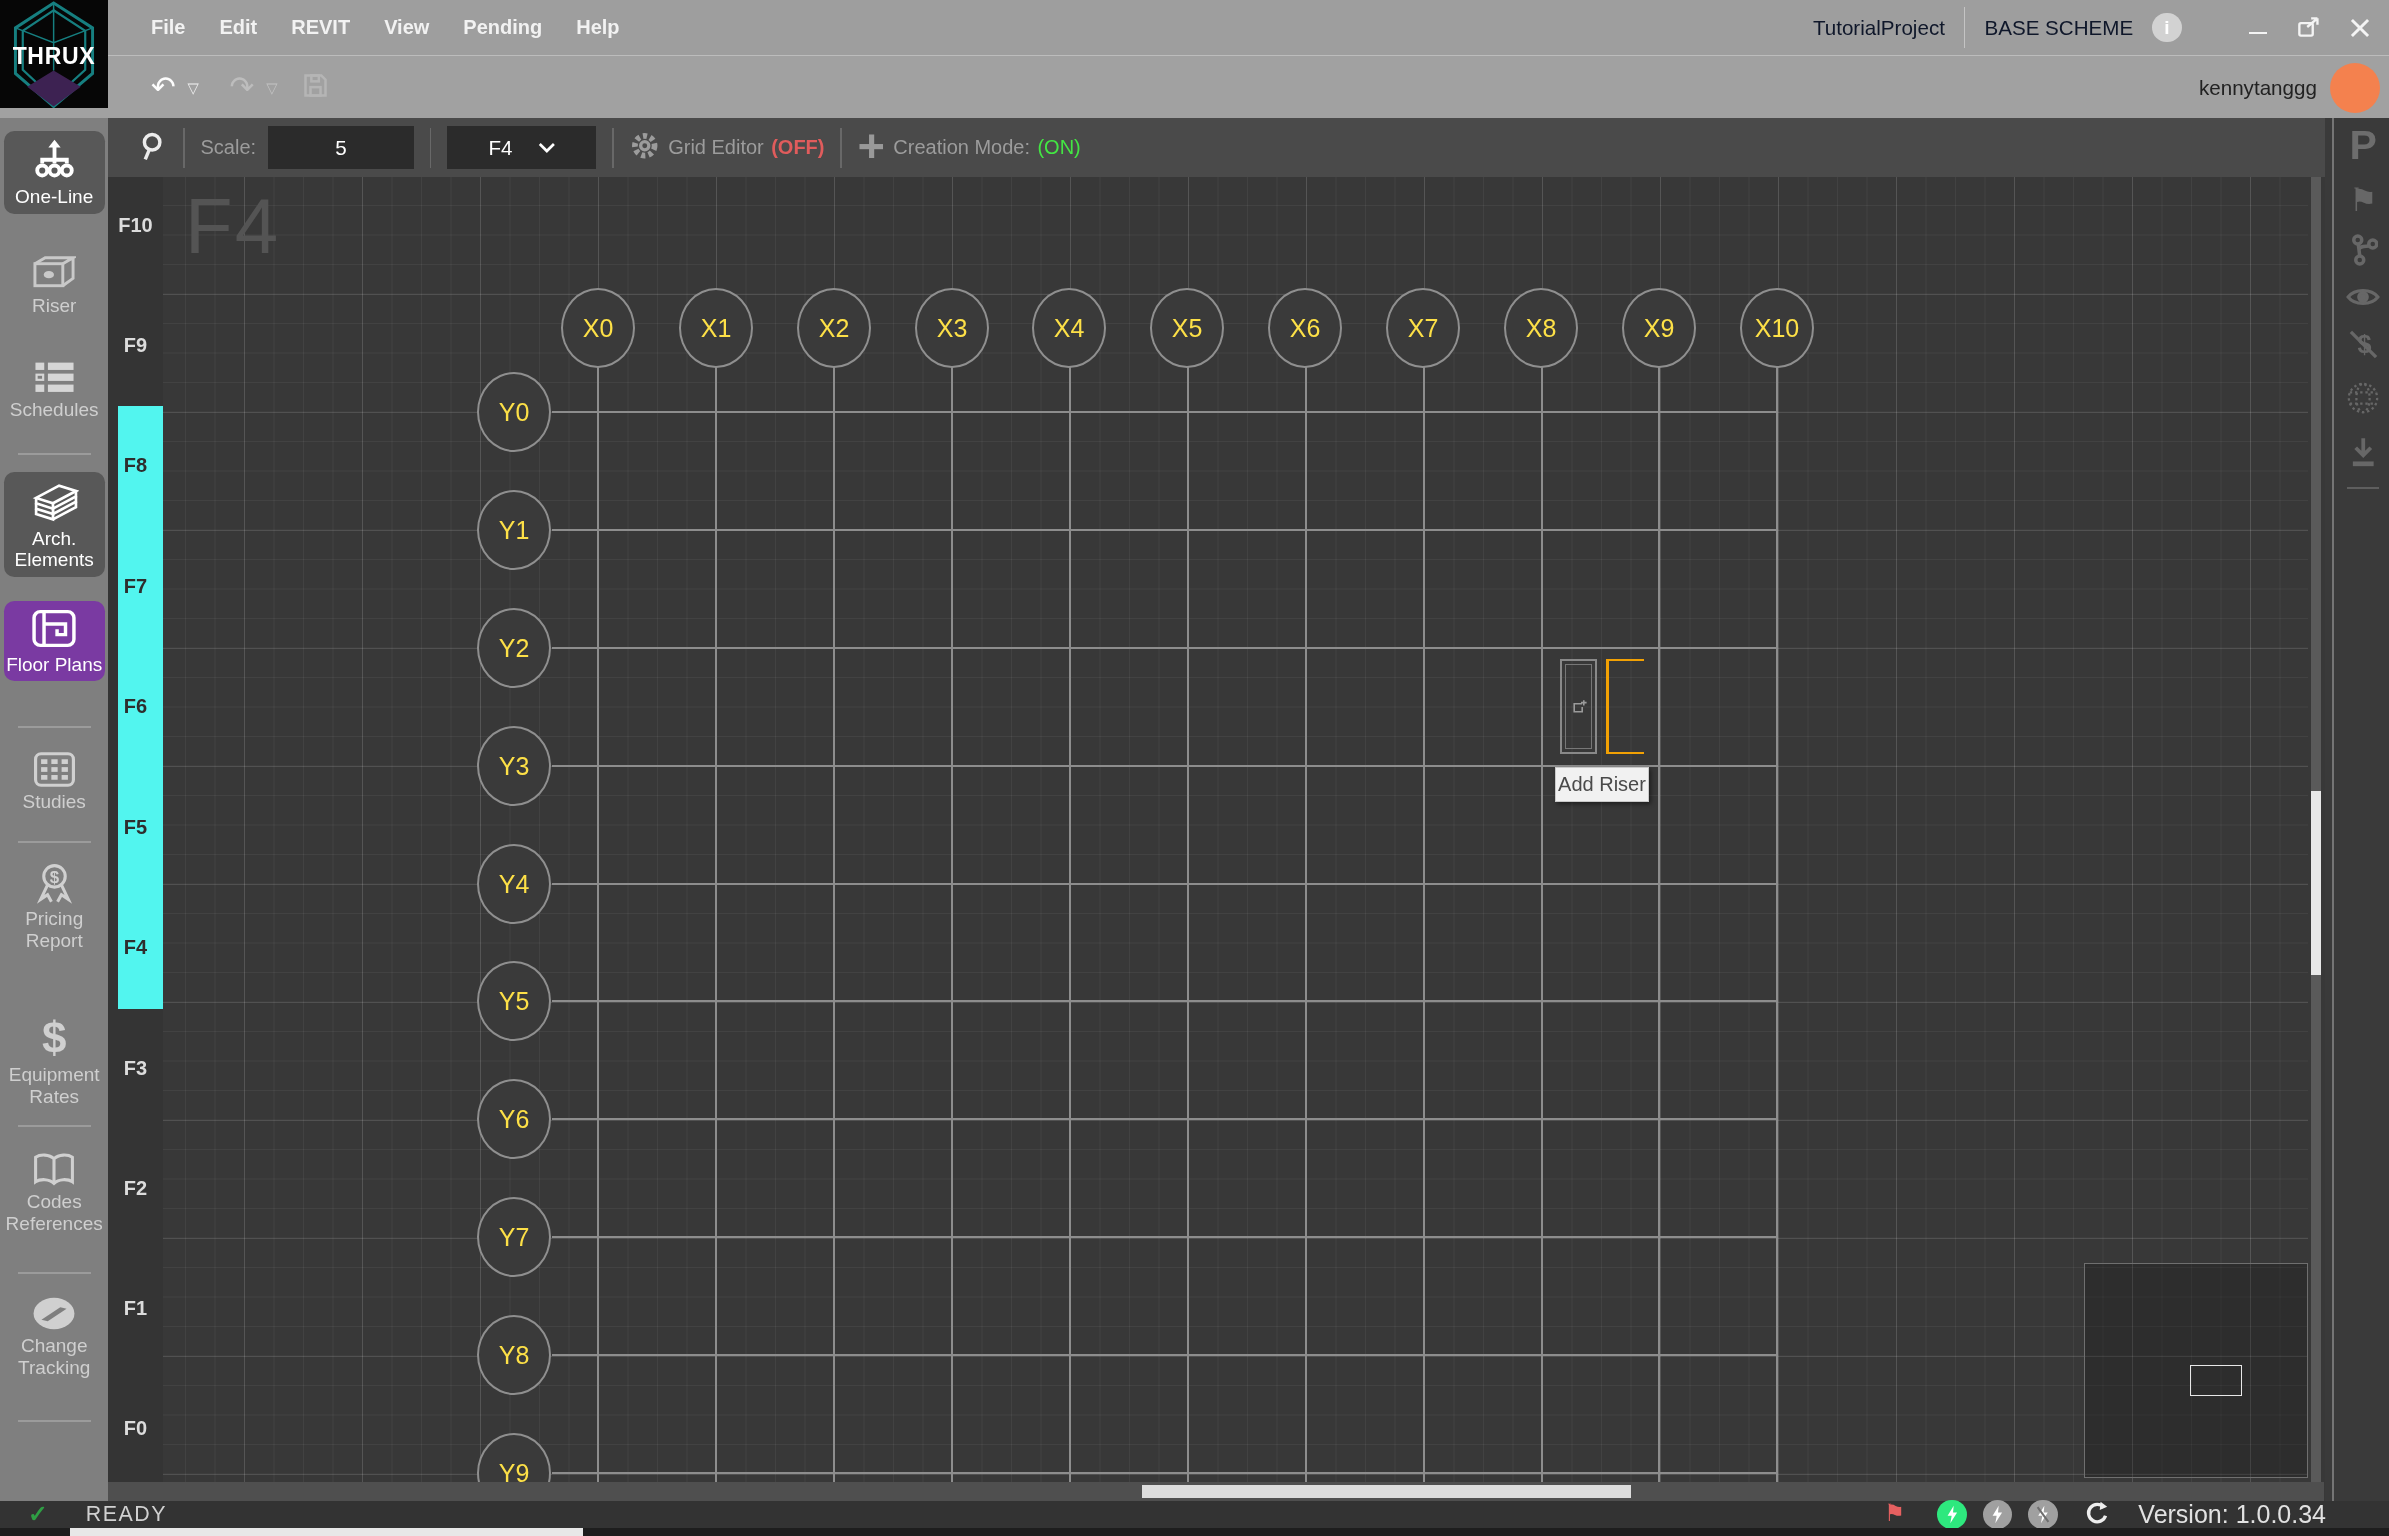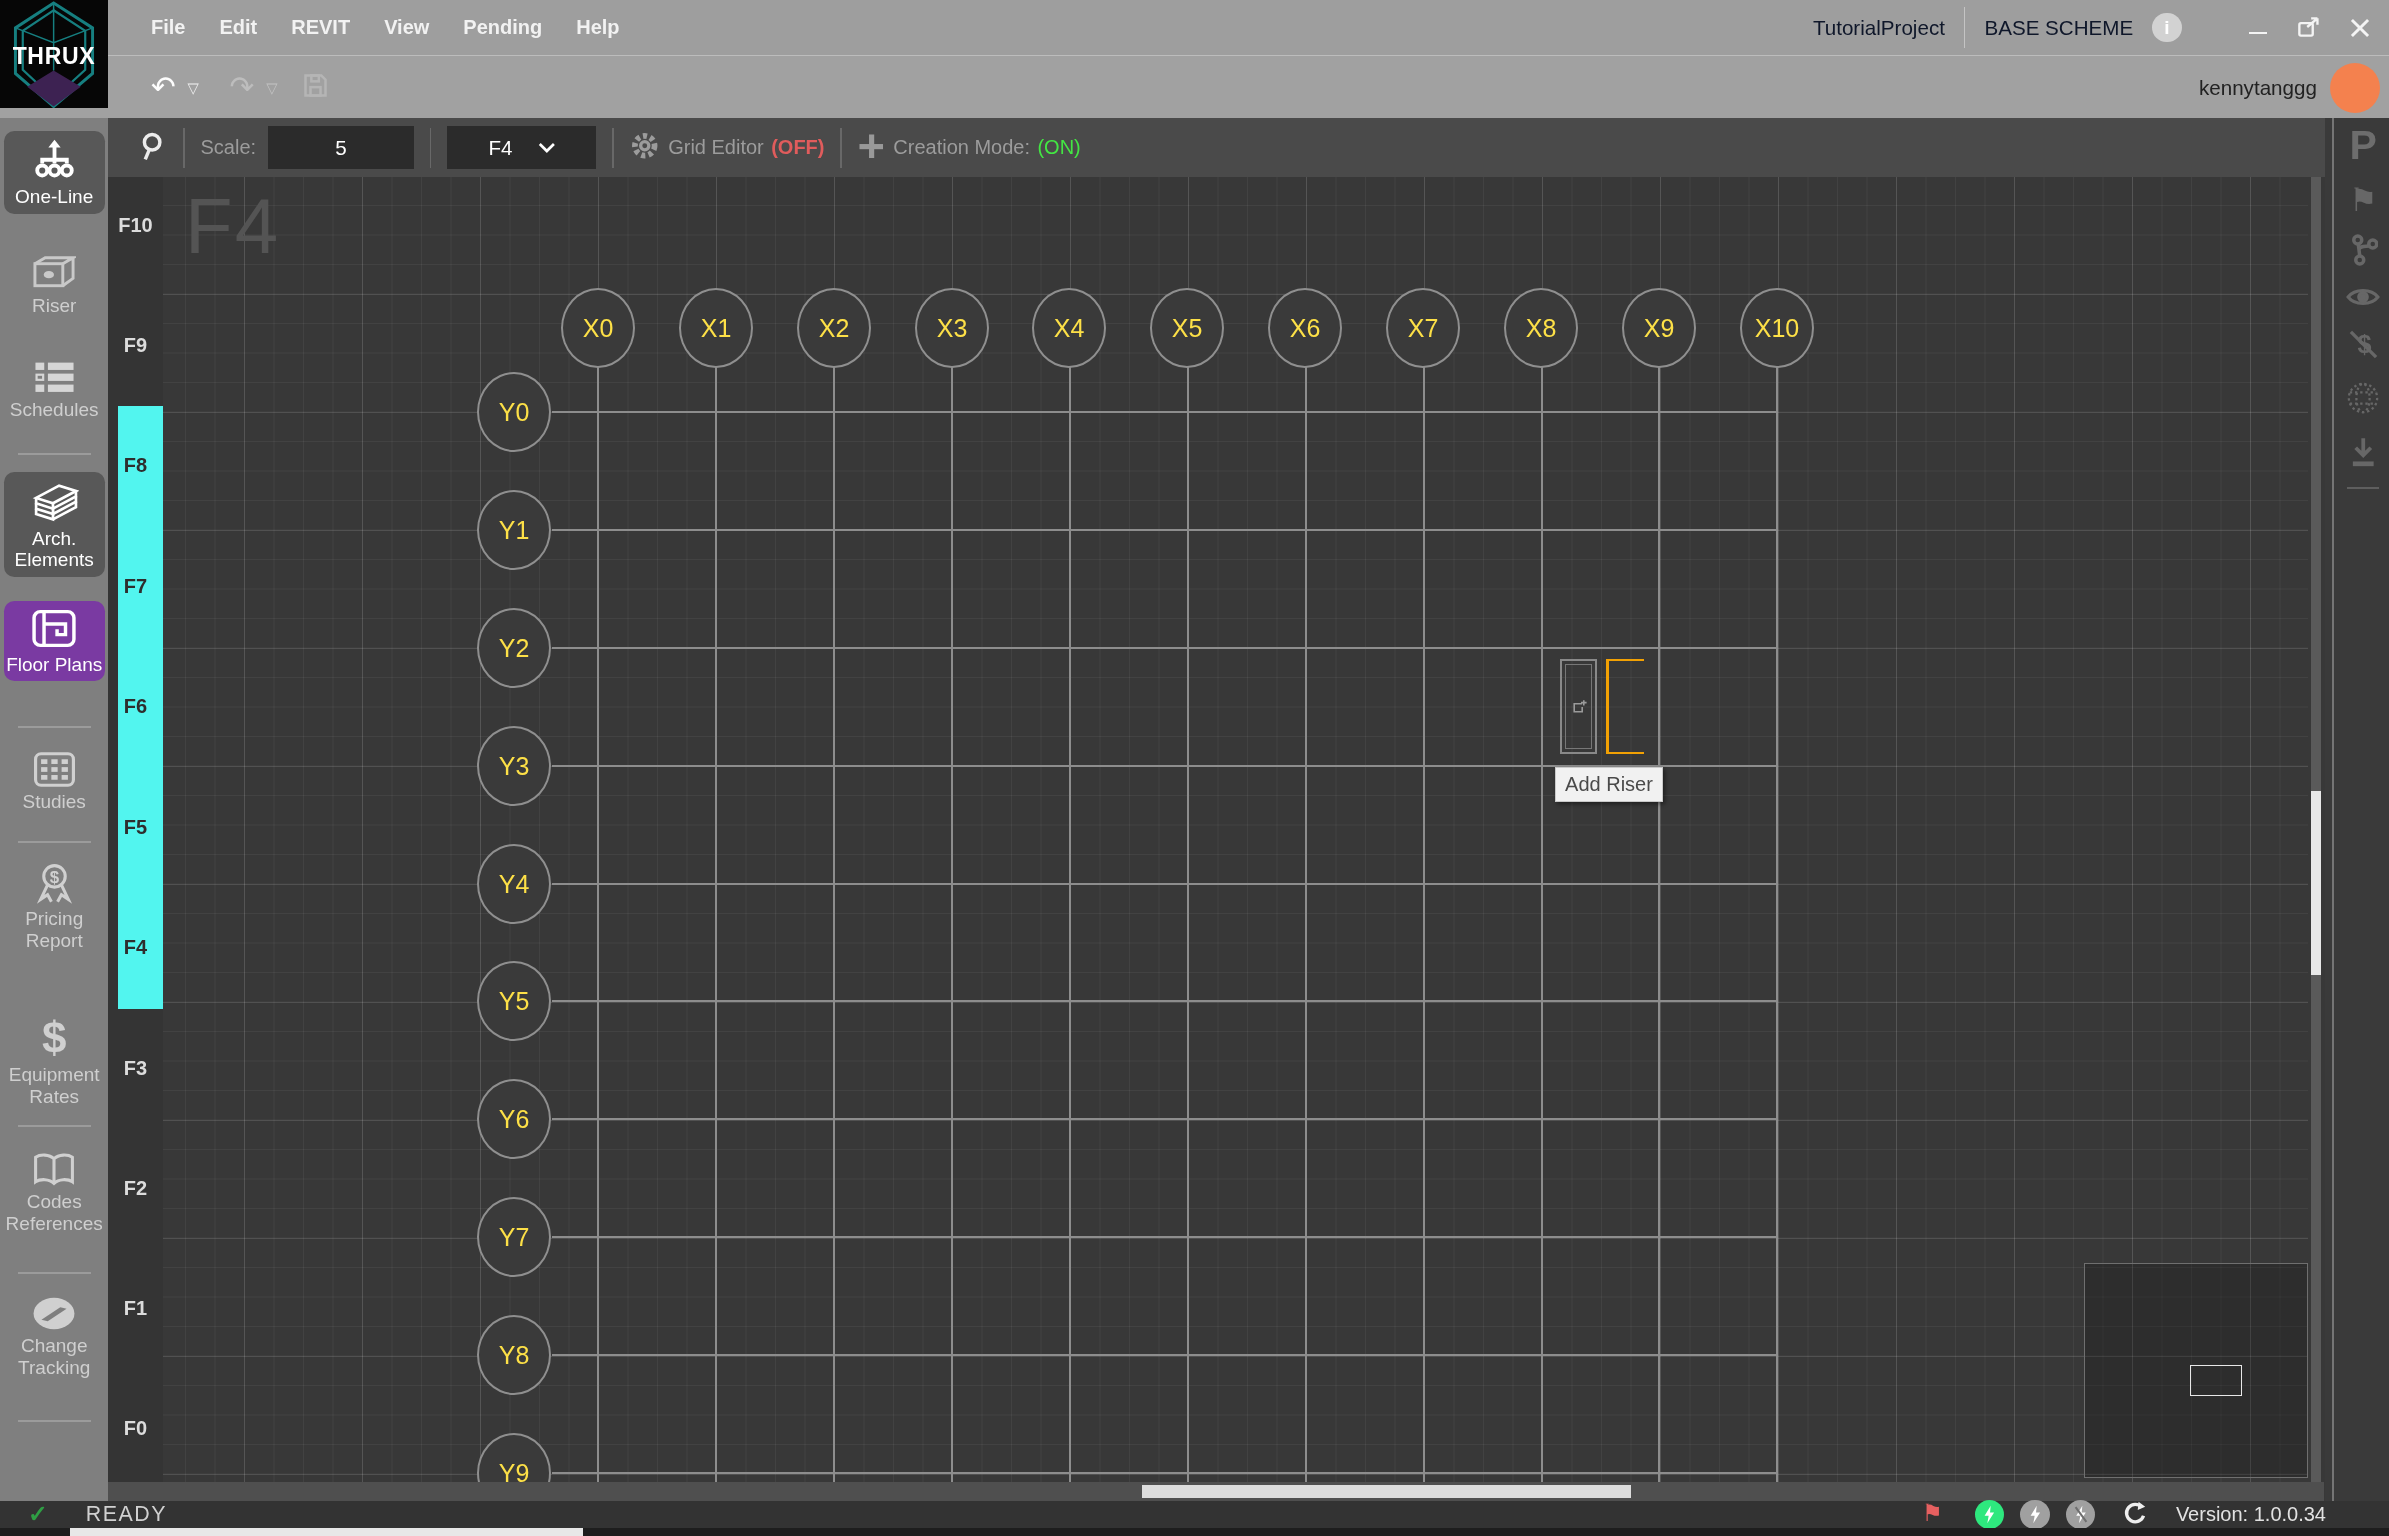--- a/index.html
+++ b/index.html
@@ -84,41 +84,41 @@
   }
   .watermark { position:absolute; left:22px; top:4.4px; font-size:78px; font-weight:300; color:#545454; letter-spacing:2.2px; }
   .gline-v { position:absolute; width:1.5px; background:#8d8d8d; top:190px; height:1115px; }
   .gline-h { position:absolute; height:1.5px; background:#8d8d8d; left:389px; width:1225px; }
   .gcircle { position:absolute; width:74px; height:80px; border:2.2px solid #8f8f8f; border-radius:50%; background:#3a3a3a; display:flex; align-items:center; justify-content:center; color:#fde047; font-size:25px; }
   .xc { top:111px; }
 
   .riser-ghost { position:absolute; left:1397px; top:482px; width:37px; height:95px; border:2.2px solid #898989; }
   .riser-ghost .inner { position:absolute; left:2.9px; top:2.9px; right:2.9px; bottom:2.9px; border:1.5px solid #777777; display:flex; align-items:center; justify-content:center; }
   .riser-bracket { position:absolute; left:1443px; top:482px; width:38px; height:95px; border-left:3.7px solid #f2a104; border-top:2.9px solid #f2a104; border-bottom:2.9px solid #f2a104; }
-  .tooltip { position:absolute; left:1392px; top:590px; width:108px; height:35px; background:#f1f1f1; border:0.7px solid #c9c9c9; box-shadow:2.2px 2.2px 4.4px rgba(0,0,0,0.45); display:flex; align-items:center; justify-content:center; font-size:20px; color:#4a4a4a; }
+  .tooltip { position:absolute; left:1392px; top:590px; width:94px; height:35px; background:#f1f1f1; border:0.7px solid #c9c9c9; box-shadow:2.2px 2.2px 4.4px rgba(0,0,0,0.45); display:flex; align-items:center; justify-content:center; font-size:20px; color:#4a4a4a; }
 
   .minimap { position:absolute; left:1921px; top:1086px; width:224px; height:215px; background:rgba(12,12,12,0.25); border:0.7px solid #6f6f6f; }
   .mm-view { position:absolute; left:105px; top:101px; width:52px; height:31px; border:1.5px solid #e8e8e8; }
 
   
   .vscroll { position:absolute; left:2311px; top:177px; width:10.3px; height:1305px; background:#5a5a5a; }
   .vthumb { position:absolute; left:0; top:614px; width:10.3px; height:184px; background:#e8e8e8; }
   .hscroll { position:absolute; left:108px; top:1482px; width:2216px; height:19px; background:#4f4f4f; }
   .hthumb { position:absolute; left:1034px; top:2.9px; width:489px; height:13.3px; background:#dcdcdc; }
 
   
   .statusbar { position:absolute; left:0; top:1501px; width:2389px; height:26.5px; background:#333333; z-index:6; display:flex; align-items:center; }
   .check { color:#2f9e44; font-size:23.6px; font-weight:700; margin-left:28px; }
   .ready { color:#d0d0d0; font-size:21.4px; letter-spacing:1.5px; margin-left:38px; }
   .sb-right { position:absolute; right:63px; display:flex; align-items:center; gap:16px; }
   .sb-flag { color:#e66060; font-size:23.6px; line-height:1; margin-right:16px; }
   .bolt-circle { width:29.5px; height:29.5px; border-radius:50%; display:flex; align-items:center; justify-content:center; }
   .bolt-green { background:#2ee87e; }
   .bolt-gray { background:#a0a0a0; }
-  .version { color:#e2e2e2; font-size:20px; margin-left:11.8px; }
+  .version { color:#e2e2e2; font-size:25px; margin-left:11.8px; }
   .bottomstrip { position:absolute; left:0; top:1528px; width:2389px; height:8px; background:#1e1e1e; z-index:7; }
   .taskbar-light { position:absolute; left:70px; top:0; width:513px; height:8px; background:#e8e8e8; }
 </style>
 </head>
 <body>
 
 <div class="app">
 
   <div class="titlebar">
     <div class="menu">

